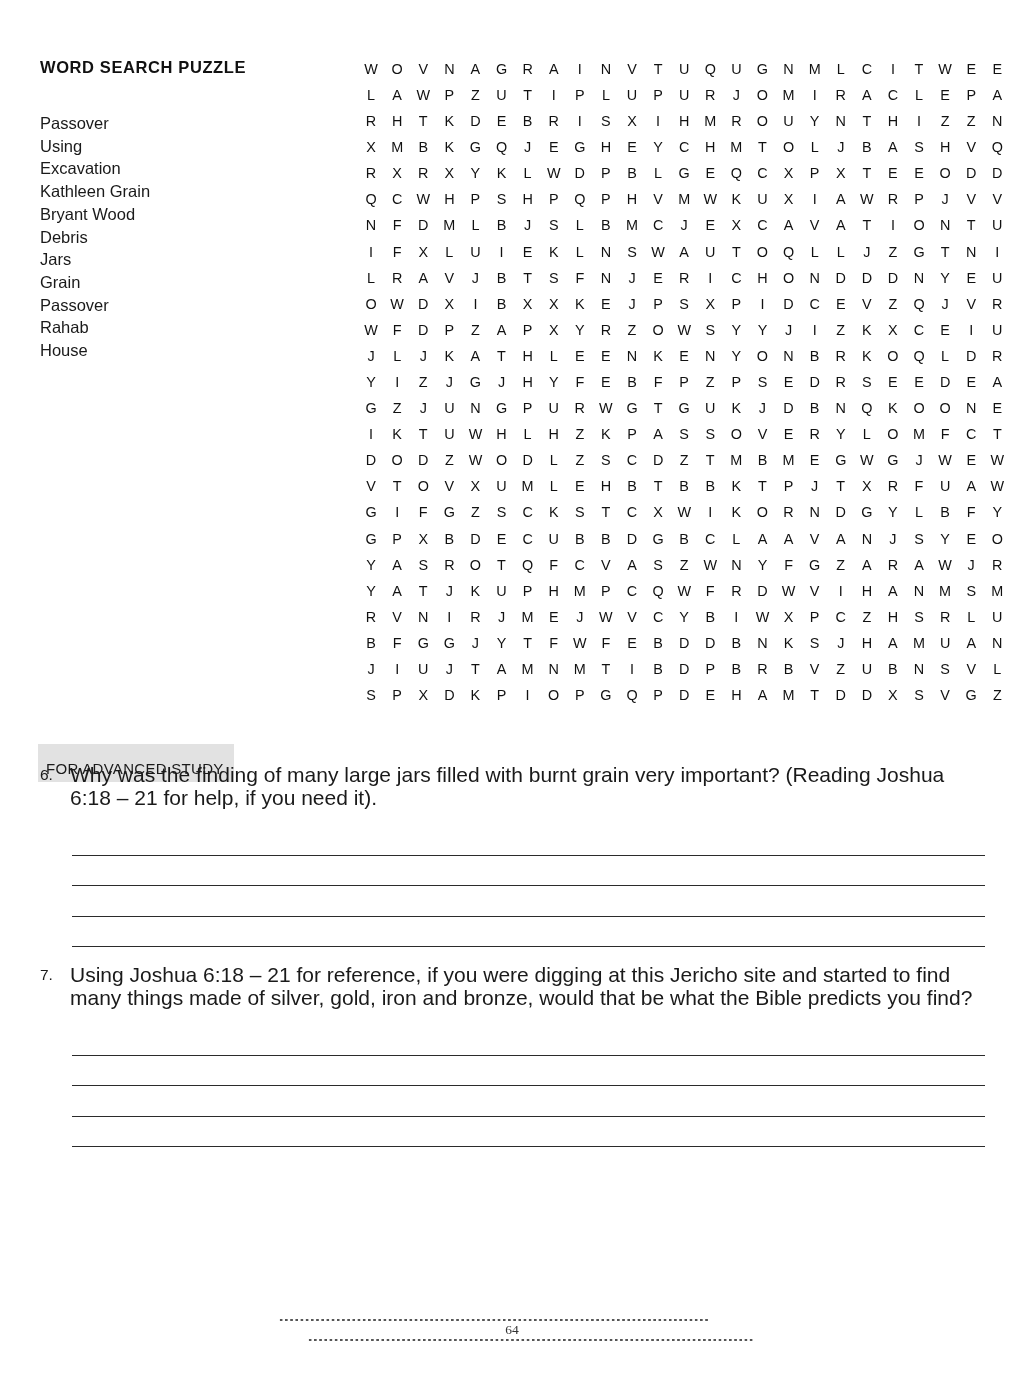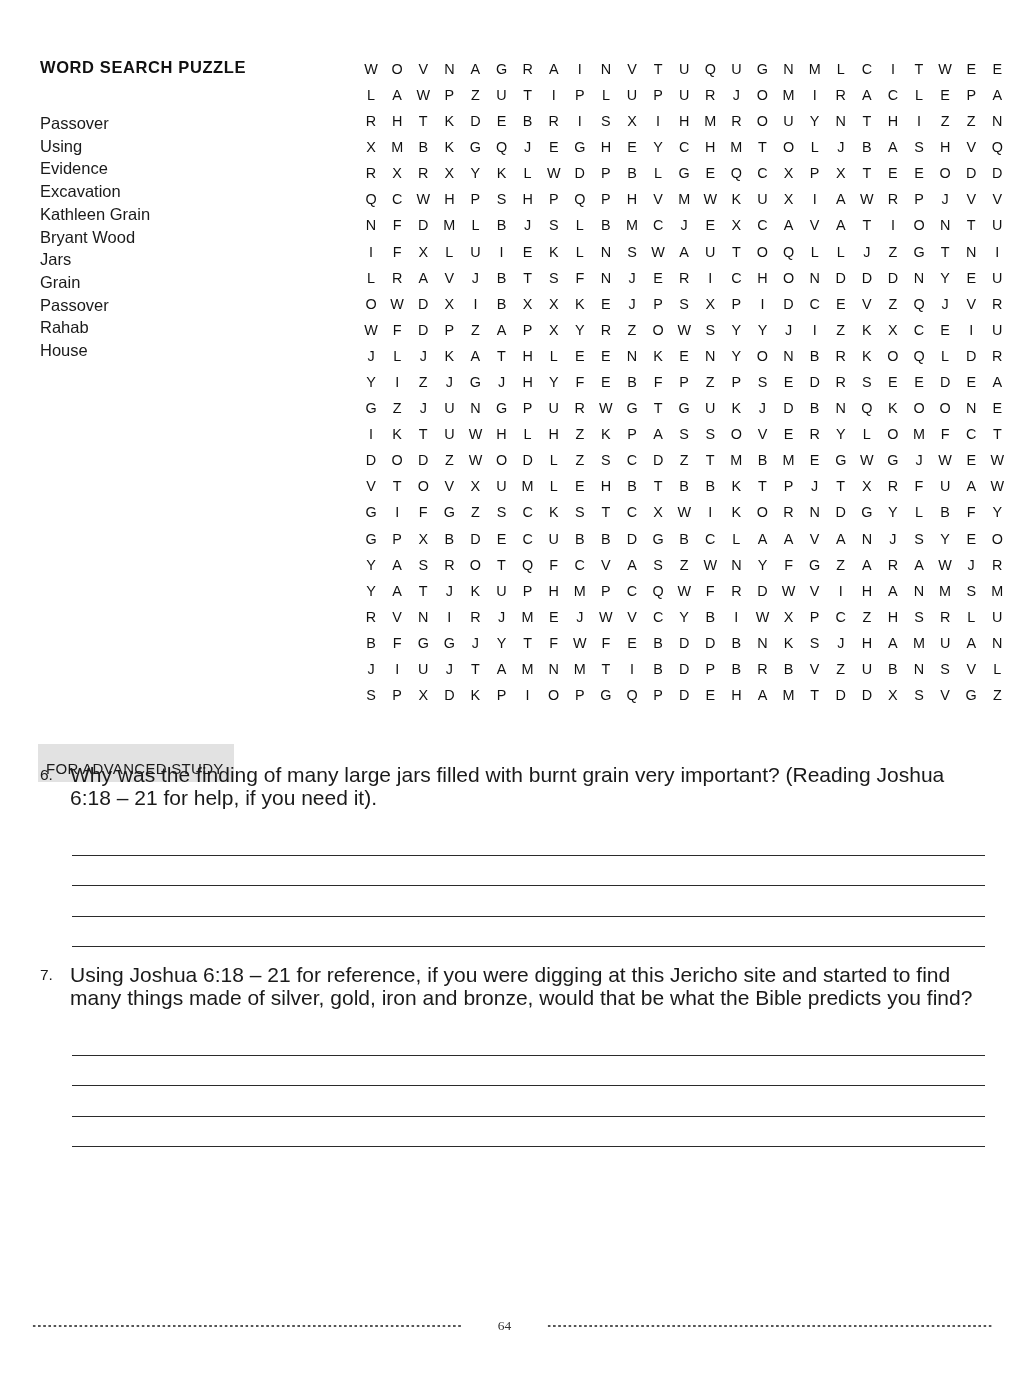--- a/index.html
+++ b/index.html
@@ -118,20 +118,21 @@
 
   
   .footer {
     position: absolute;
     left: 0;
     top: 1318px;
     width: 1024px;
     display: flex;
     align-items: center;
     justify-content: center;
+    flex-direction: column;
   }
   .dot-rule {
     height: 4px;
     background-image: radial-gradient(circle at 2px 2px, #555 1.15px, rgba(0,0,0,0) 1.35px);
     background-size: 5.2px 4px;
     background-repeat: repeat-x;
   }
   .dot-left  { width: 430px; margin-right: 36px; }
   .dot-right { width: 445px; margin-left: 36px; }
   .page-num {
@@ -143,24 +144,24 @@
 </head>
 <body>
 
 <div class="page">
 
   <div class="ws-title">WORD SEARCH PUZZLE</div>
 
   <ul class="word-list">
     <li>Passover</li>
     <li>Using</li>
-    <li>Evidence</li>
     <li>Excavation</li>
     <li>Kathleen Grain</li>
     <li>Bryant Wood</li>
+    <li>Debris</li>
     <li>Jars</li>
     <li>Grain</li>
     <li>Passover</li>
     <li>Rahab</li>
     <li>House</li>
   </ul>
 
   <div class="grid" id="letter-grid">
       <div class="grid-row">
         <div class="grid-cell">W</div>

